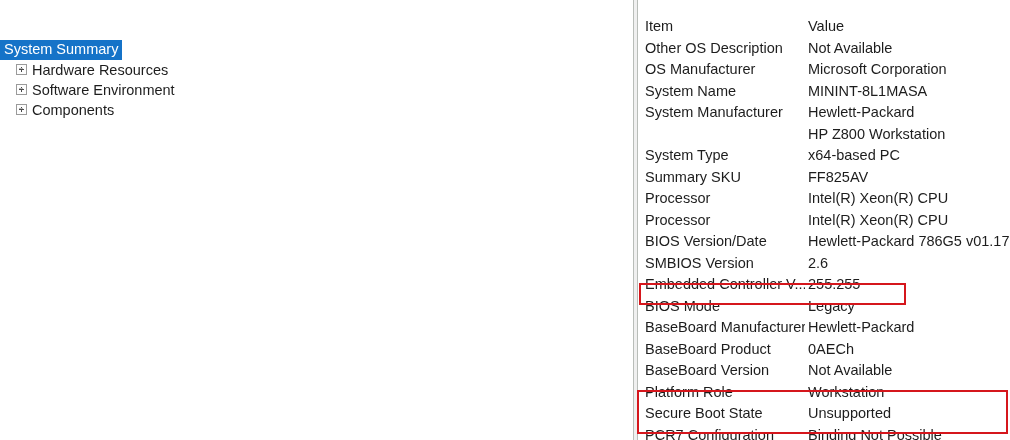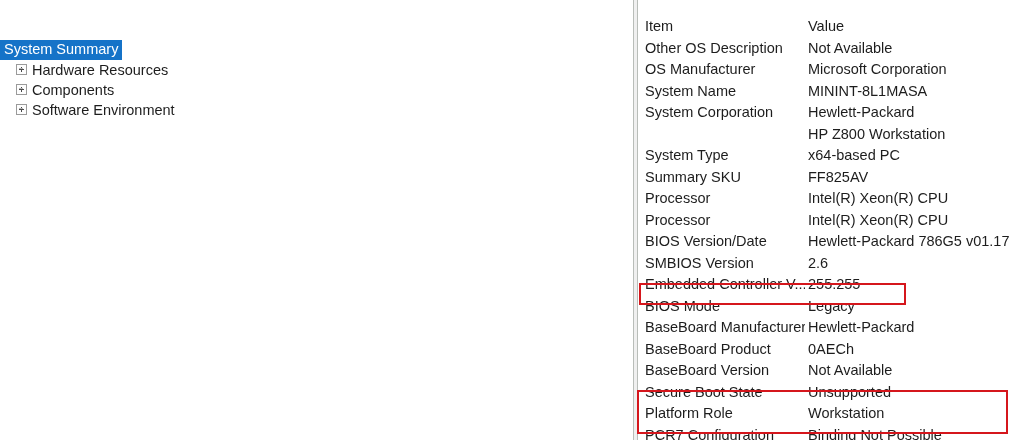--- a/index.html
+++ b/index.html
@@ -185,25 +185,25 @@
 
     <div class="tree-row root">
       <span class="tree-label-selected">System Summary</span>
     </div>
 
     <div class="tree-row tree-child">
       <span class="expander"></span><span class="expander-stub"></span><span class="tree-text">Hardware Resources</span>
     </div>
 
     <div class="tree-row tree-child">
+      <span class="expander"></span><span class="expander-stub"></span><span class="tree-text">Software Environment</span>
+    </div>
+
+    <div class="tree-row tree-child">
       <span class="expander"></span><span class="expander-stub"></span><span class="tree-text">Components</span>
-    </div>
-
-    <div class="tree-row tree-child">
-      <span class="expander"></span><span class="expander-stub"></span><span class="tree-text">Software Environment</span>
     </div>
 
   </div>
 
   <div id="splitter"></div>
 
   <div id="detail-pane">
 
     <div class="detail-row">
       <span class="cell-item">Item</span>
@@ -219,21 +219,21 @@
       <span class="cell-item">OS Manufacturer</span>
       <span class="cell-value">Microsoft Corporation</span>
     </div>
 
     <div class="detail-row">
       <span class="cell-item">System Name</span>
       <span class="cell-value">MININT-8L1MASA</span>
     </div>
 
     <div class="detail-row">
-      <span class="cell-item">System Corporation</span>
+      <span class="cell-item">System Manufacturer</span>
       <span class="cell-value">Hewlett-Packard</span>
     </div>
 
     <div class="detail-row">
       <span class="cell-value">HP Z800 Workstation</span>
     </div>
 
     <div class="detail-row">
       <span class="cell-item">System Type</span>
       <span class="cell-value">x64-based PC</span>
@@ -283,30 +283,30 @@
       <span class="cell-item">BaseBoard Product</span>
       <span class="cell-value">0AECh</span>
     </div>
 
     <div class="detail-row">
       <span class="cell-item">BaseBoard Version</span>
       <span class="cell-value">Not Available</span>
     </div>
 
     <div class="detail-row">
+      <span class="cell-item">Platform Role</span>
+      <span class="cell-value">Workstation</span>
+    </div>
+
+    <div class="detail-row">
       <span class="cell-item">Secure Boot State</span>
       <span class="cell-value">Unsupported</span>
     </div>
 
     <div class="detail-row">
-      <span class="cell-item">Platform Role</span>
-      <span class="cell-value">Workstation</span>
-    </div>
-
-    <div class="detail-row">
       <span class="cell-item">PCR7 Configuration</span>
       <span class="cell-value">Binding Not Possible</span>
     </div>
 
   </div>
 
   <div class="redbox" id="redbox-bios-mode"></div>
   <div class="redbox" id="redbox-secureboot"></div>
 
 </div>

